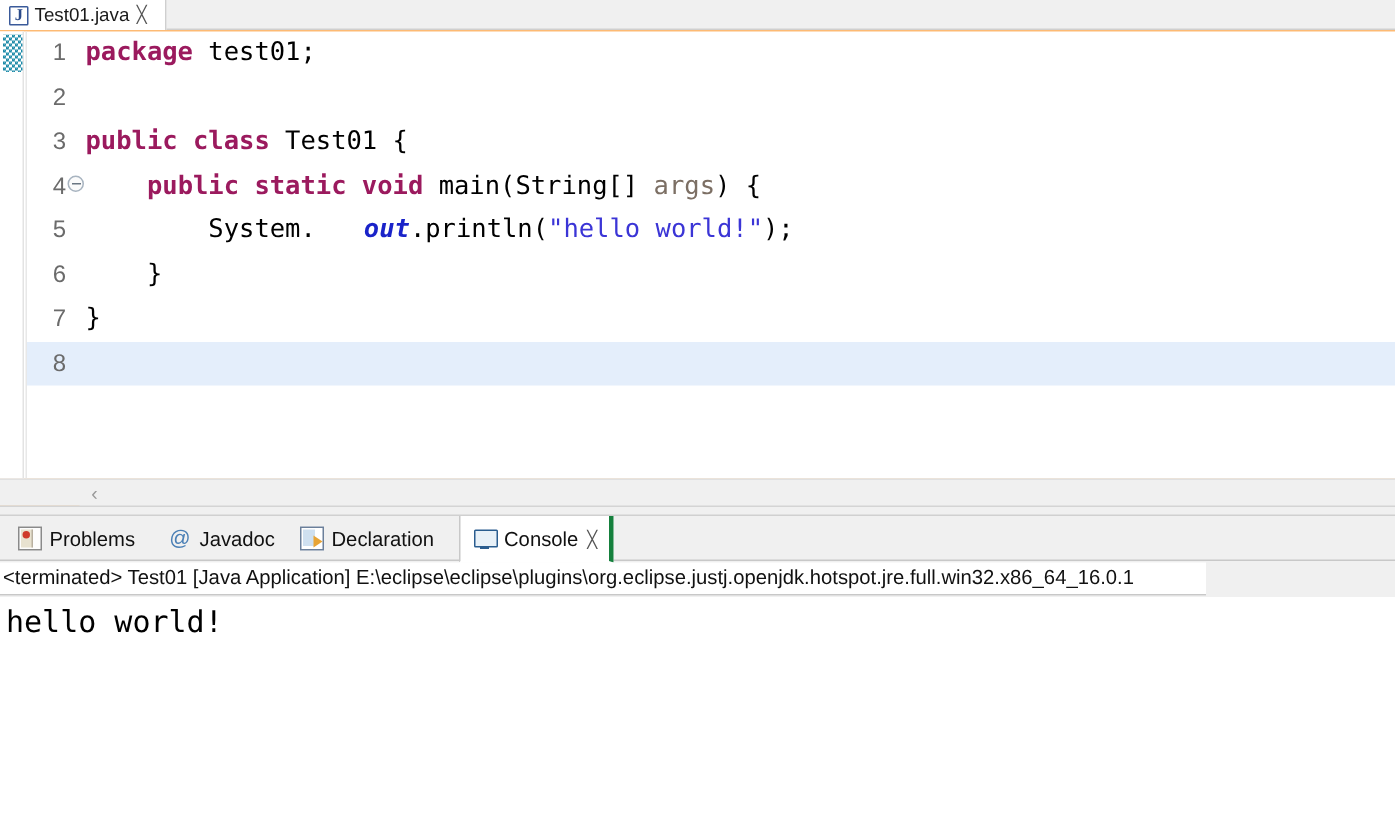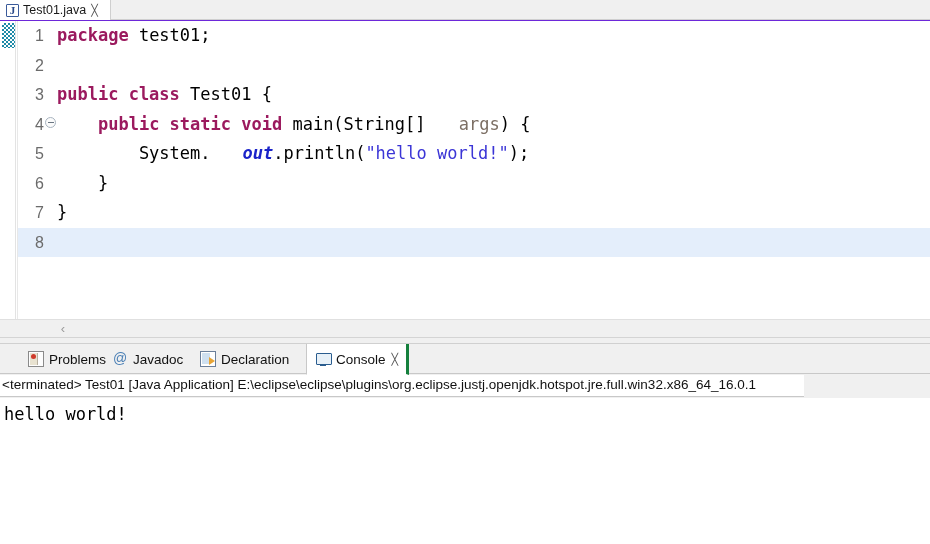--- a/index.html
+++ b/index.html
@@ -8,21 +8,21 @@
     width: 930px; height: 544px;
     overflow: hidden;
     background: #ffffff;
     font-family: "Liberation Sans", sans-serif;
   }
 
   #app {
     position: relative;
     width: 930px;
     height: 544px;
-    background: #6d28d9;
+    background: #fdba74;
   }
 
   
   .editor-tabbar {
     position: absolute; left: 0; top: 0;
     width: 930px; height: 20px;
     background: #f0f0f0;
     border-bottom: 1px solid #cfcfcf;
   }
   .editor-tab {
@@ -129,21 +129,21 @@
     background: #6a7682;
   }
   .src {
     position: absolute;
     left: 39px; top: 0;
     white-space: pre;
   }
   .kw   { color: #9b1a5e; font-weight: bold; }
   .str  { color: #3b35d6; }
   .fld  { color: #1a23c9; font-weight: bold; font-style: italic; margin-left: 32px; }
-  .prm  { color: #7c6f64; margin-left: 23px; }
+  .prm  { color: #7c6f64; }
   .pln  { color: #000000; }
 
   
   .editor-hscroll {
     position: absolute; left: 0; top: 319px;
     width: 930px; height: 18px;
     background: #f0f0f0;
     border-top: 1px solid #e0e0e0;
   }
   .hscroll-track {
@@ -285,21 +285,21 @@
     font-size: 13.5px;
     color: #111111;
   }
 
   .console-output {
     position: absolute; left: 0; top: 54px;
     width: 930px; height: 146px;
     background: #ffffff;
     padding: 3px 0 0 4px;
     font-family: "DejaVu Sans Mono", monospace;
-    font-size: 17px;
+    font-size: 20px;
     line-height: 26px;
     color: #000000;
     white-space: pre;
     overflow: hidden;
   }
 </style>
 </head>
 <body>
 
 <div id="app">
@@ -331,21 +331,21 @@
 
   <div class="editor-hscroll">
     <div class="hscroll-track"></div>
     <div class="hscroll-arrow-left">‹</div>
   </div>
 
   <div class="sash"></div>
 
   <div class="bottom-panel">
     <div class="view-tabbar" id="view-tabbar">
-        <div class="view-tab" style="left: 20px;">
+        <div class="view-tab" style="left: 4px;">
           <span class="vicon icon-problems"></span>
           <span class="vlabel">Problems</span>
         </div>
         <div class="view-tab" style="left: 104px;">
           <span class="vicon icon-javadoc"></span>
           <span class="vlabel">Javadoc</span>
         </div>
         <div class="view-tab" style="left: 192px;">
           <span class="vicon icon-declaration"></span>
           <span class="vlabel">Declaration</span>

